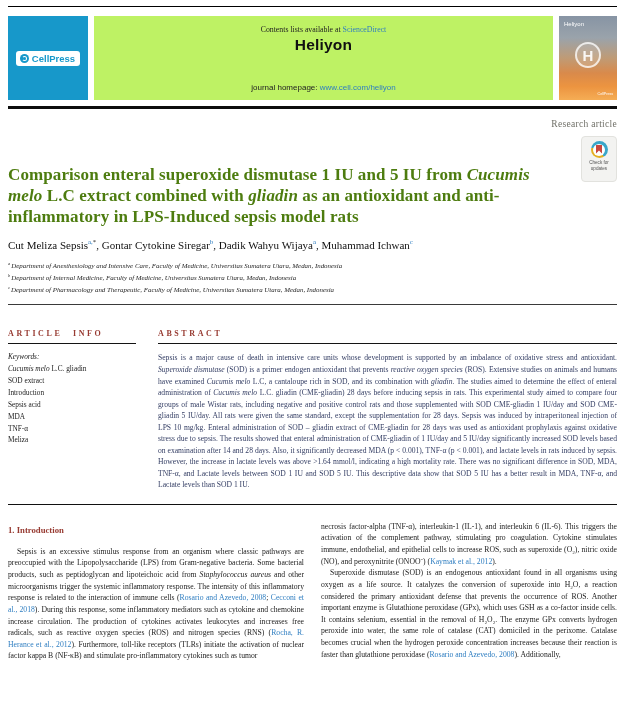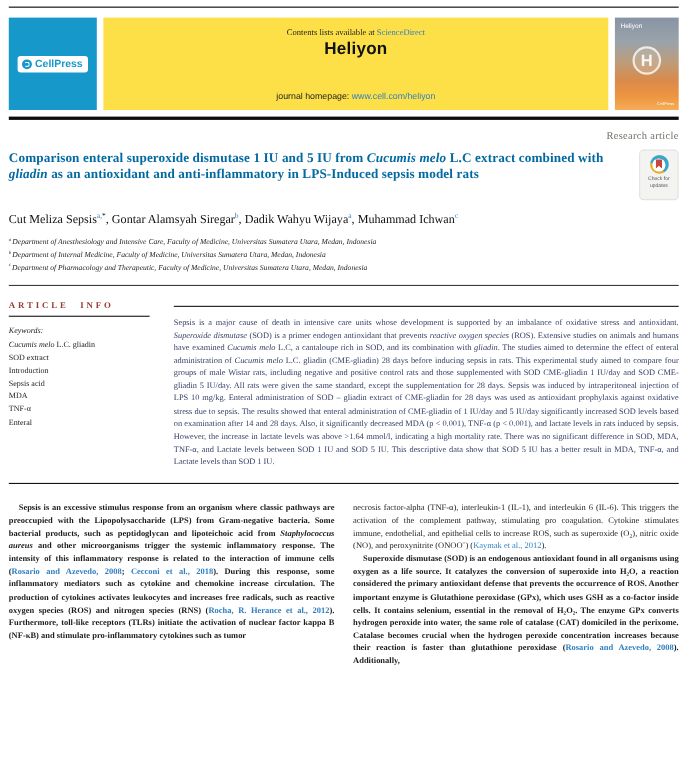--- a/index.html
+++ b/index.html
@@ -22,69 +22,69 @@
   .rule-mid{border-top:1px solid #3a3a3a;}
 
   
   .top-rule{margin:2px 0 9px;}
   .header{display:flex;gap:6px;height:84px;}
   .cp-logo{width:80px;background:var(--cpblue);display:flex;align-items:center;justify-content:center;}
   .cp-box{background:#fff;border-radius:3px;padding:2px 5px 2px 4px;display:flex;align-items:center;gap:3px;
           color:var(--cpblue);font-family:"Liberation Sans",sans-serif;font-weight:700;font-size:9.5px;}
   .cp-mark{width:9px;height:9px;border-radius:50%;background:var(--cpblue);position:relative;flex:0 0 auto;}
   .cp-mark::after{content:"";position:absolute;inset:2px;border-radius:50%;border:1.5px solid #fff;border-left-color:transparent;}
-  .head-mid{flex:1;background:#fde047;display:flex;flex-direction:column;align-items:center;justify-content:space-between;padding:9px 4px 8px;}
+  .head-mid{flex:1;background:#bef264;display:flex;flex-direction:column;align-items:center;justify-content:space-between;padding:9px 4px 8px;}
   .contents-line{font-size:7.8px;color:#222;}
   .contents-line .lnk{color:var(--link);}
   .journal-name{font-family:"Liberation Sans",sans-serif;font-weight:700;font-size:15.5px;color:#111;letter-spacing:.2px;}
   .homepage-line{font-family:"Liberation Sans",sans-serif;font-size:8px;color:#222;margin-top:27px;}
   .homepage-line .lnk{color:var(--link);}
   .cover{width:58px;position:relative;background:linear-gradient(180deg,#8794a4 0%,#9aa3ab 26%,#bf9b76 50%,#d98a4b 68%,#ec9440 84%,#f5ad55 100%);}
   .cover-title{position:absolute;top:5px;left:5px;color:#fff;font-family:"Liberation Sans",sans-serif;font-size:6px;}
   .cover-circle{position:absolute;top:26px;left:50%;transform:translateX(-50%);width:26px;height:26px;border-radius:50%;
                 border:2px solid rgba(255,255,255,.75);background:rgba(255,255,255,.14);
                 display:flex;align-items:center;justify-content:center;}
   .cover-circle span{color:rgba(255,255,255,.9);font-family:"Liberation Sans",sans-serif;font-weight:700;font-size:15px;}
   .cover-brand{position:absolute;bottom:4px;right:4px;color:#fff;font-family:"Liberation Sans",sans-serif;font-size:3.6px;}
   .thick-rule{margin-top:6px;}
 
   
   .type-label{margin:10px 0 7px;font-size:9.5px;color:#6f6f67;letter-spacing:.3px;text-align:right;}
   .title-row{display:flex;gap:14px;align-items:flex-start;}
-  .title{flex:1;font-size:12px;line-height:1.24;color:#0369a1;letter-spacing:.1px;}
+  .title{flex:1;font-size:17px;line-height:1.24;color:#4d7c0f;letter-spacing:.1px;margin-top:28px;}
   .badge{width:36px;min-height:46px;background:#f3f3f1;border:1px solid #e2e2de;border-radius:4px;
          display:flex;flex-direction:column;align-items:center;padding:4px 2px 3px;cursor:pointer;}
   .badge-ring{width:17px;height:17px;border-radius:50%;
               background:conic-gradient(from 150deg,#e3af23 0 130deg,#39a6c9 130deg 360deg);
               display:flex;align-items:center;justify-content:center;margin-bottom:2px;}
   .badge-ring-in{width:12px;height:12px;border-radius:50%;background:#fff;display:flex;align-items:flex-start;justify-content:center;}
   .badge-book{width:6px;height:9px;background:#c9463d;clip-path:polygon(0 0,100% 0,100% 100%,50% 68%,0 100%);margin-top:1px;}
   .badge-text{font-family:"Liberation Sans",sans-serif;font-size:4.6px;color:#555;text-align:center;line-height:1.3;}
 
   .authors{font-size:11px;margin:12px 0 9px;color:#111;}
   .affils{font-size:6.9px;font-style:italic;line-height:1.7;color:#1e1e1e;}
   .mid-rule{margin:9px 0 0;}
 
   
-  .info-row{display:flex;gap:22px;margin-top:13px;}
+  .info-row{display:flex;gap:22px;margin-top:24px;}
   .info-col{width:128px;flex:0 0 auto;}
   .abs-col{flex:1;}
   .sec-head{font-size:8px;font-weight:700;letter-spacing:2.6px;word-spacing:6px;color:var(--headred);}
   .head-rule{border-top:1.5px solid #141414;margin:5px 0 8px;}
   .kw-label{font-style:italic;font-size:7.3px;margin-bottom:2px;}
   .kw{font-size:7.3px;line-height:1.62;}
   .abstract{font-size:7.6px;line-height:1.52;text-align:justify;color:var(--absink);}
   .full-rule{margin:13px 0 0;border-top:1.5px solid #111;}
 
   
   .body-cols{display:flex;gap:17px;margin-top:16px;}
   .col{flex:1;min-width:0;}
   .body-sec-head{font-size:8.7px;font-weight:700;color:var(--headred);margin:4px 0 11px;}
   .para{font-size:7.7px;line-height:1.51;text-align:justify;color:#1b1b1b;}
-  .indent{text-indent:9px;font-weight:bold;}
+  .indent{text-indent:9px;}
 
   
   .rt-i{font-style:italic;}
   .rt-a{color:var(--link);cursor:pointer;margin-top:27px;}
   .rt-sup{vertical-align:super;font-size:62%;line-height:0;}
   .rt-sup-a{vertical-align:super;font-size:62%;line-height:0;color:var(--link);}
 </style>
 </head>
 <body>
 
@@ -124,52 +124,54 @@
   <div class="badge">
     <div class="badge-ring">
       <div class="badge-ring-in">
           <div class="badge-book"></div>
         </div>
     </div>
     <div class="badge-text">Check for updates</div>
   </div>
 </div>
 
-<div class="authors"><span>Cut Meliza Sepsis</span><span class="rt-sup-a">a,</span><span class="rt-sup">*</span><span>, Gontar Alamsyah Siregar</span><span class="rt-sup-a">b</span><span>, Dadik Wahyu Wijaya</span><span class="rt-sup-a">a</span><span>, Muhammad Ichwan</span><span class="rt-sup-a">c</span></div>
+<div class="authors"><span>Cut Meliza Sepsis</span><span class="rt-sup-a">a,</span><span class="rt-sup">*</span><span>, Gontar Cytokine Siregar</span><span class="rt-sup-a">b</span><span>, Dadik Wahyu Wijaya</span><span class="rt-sup-a">a</span><span>, Muhammad Ichwan</span><span class="rt-sup-a">c</span></div>
 
 <div class="affils">
   <div><span class="rt-sup">a </span><span>Department of Anesthesiology and Intensive Care, Faculty of Medicine, Universitas Sumatera Utara, Medan, Indonesia</span></div>
   <div><span class="rt-sup">b </span><span>Department of Internal Medicine, Faculty of Medicine, Universitas Sumatera Utara, Medan, Indonesia</span></div>
   <div><span class="rt-sup">c </span><span>Department of Pharmacology and Therapeutic, Faculty of Medicine, Universitas Sumatera Utara, Medan, Indonesia</span></div>
 </div>
 
 <div class="mid-rule rule-mid"></div>
 
 <div class="info-row">
   <div class="info-col">
     <div class="sec-head">ARTICLE INFO</div>
     <div class="head-rule"></div>
     <div class="kw-label">Keywords:</div>
     <div class="kw"><span class="rt-i">Cucumis melo</span><span> L.C. gliadin</span></div>
     <div class="kw"><span>SOD extract</span></div>
     <div class="kw"><span>Introduction</span></div>
     <div class="kw"><span>Sepsis acid</span></div>
     <div class="kw"><span>MDA</span></div>
     <div class="kw"><span>TNF-α</span></div>
-    <div class="kw"><span>Enteral</span></div>
+    <div class="kw"><span>Meliza</span></div>
   </div>
   <div class="abs-col">
+    <div class="sec-head">ABSTRACT</div>
     <div class="head-rule"></div>
     <p class="abstract"><span>Sepsis is a major cause of death in intensive care units whose development is supported by an imbalance of oxidative stress and antioxidant. </span><span class="rt-i">Superoxide dismutase</span><span> (SOD) is a primer endogen antioxidant that prevents </span><span class="rt-i">reactive oxygen species</span><span> (ROS). Extensive studies on animals and humans have examined </span><span class="rt-i">Cucumis melo</span><span> L.C, a cantaloupe rich in SOD, and its combination with </span><span class="rt-i">gliadin</span><span>. The studies aimed to determine the effect of enteral administration of </span><span class="rt-i">Cucumis melo</span><span> L.C. gliadin (CME-gliadin) 28 days before inducing sepsis in rats. This experimental study aimed to compare four groups of male Wistar rats, including negative and positive control rats and those supplemented with SOD CME-gliadin 1 IU/day and SOD CME-gliadin 5 IU/day. All rats were given the same standard, except the supplementation for 28 days. Sepsis was induced by intraperitoneal injection of LPS 10 mg/kg. Enteral administration of SOD – gliadin extract of CME-gliadin for 28 days was used as antioxidant prophylaxis against oxidative stress due to sepsis. The results showed that enteral administration of CME-gliadin of 1 IU/day and 5 IU/day significantly increased SOD levels based on examination after 14 and 28 days. Also, it significantly decreased MDA (p &lt; 0.001), TNF-α (p &lt; 0.001), and lactate levels in rats induced by sepsis. However, the increase in lactate levels was above &gt;1.64 mmol/l, indicating a high mortality rate. There was no significant difference in SOD, MDA, TNF-α, and Lactate levels between SOD 1 IU and SOD 5 IU. This descriptive data show that SOD 5 IU has a better result in MDA, TNF-α, and Lactate levels than SOD 1 IU.</span></p>
   </div>
 </div>
 
 <div class="full-rule"></div>
 
 <div class="body-cols">
   <div class="col">
+    <div class="body-sec-head">1. Introduction</div>
     <p class="para indent"><span>Sepsis is an excessive stimulus response from an organism where classic pathways are preoccupied with the Lipopolysaccharide (LPS) from Gram-negative bacteria. Some bacterial products, such as peptidoglycan and lipoteichoic acid from </span><span class="rt-i">Staphylococcus aureus</span><span> and other microorganisms trigger the systemic inflammatory response. The intensity of this inflammatory response is related to the interaction of immune cells (</span><span class="rt-a">Rosario and Azevedo, 2008</span><span>; </span><span class="rt-a">Cecconi et al., 2018</span><span>). During this response, some inflammatory mediators such as cytokine and chemokine increase circulation. The production of cytokines activates leukocytes and increases free radicals, such as reactive oxygen species (ROS) and nitrogen species (RNS) (</span><span class="rt-a">Rocha, R. Herance et al., 2012</span><span>). Furthermore, toll-like receptors (TLRs) initiate the activation of nuclear factor kappa B (NF-κB) and stimulate pro-inflammatory cytokines such as tumor</span></p>
   </div>
   <div class="col">
     <p class="para"><span>necrosis factor-alpha (TNF-α), interleukin-1 (IL-1), and interleukin 6 (IL-6). This triggers the activation of the complement pathway, stimulating pro coagulation. Cytokine stimulates immune, endothelial, and epithelial cells to increase ROS, such as superoxide (O₂), nitric oxide (NO), and peroxynitrite (ONOO⁻) (</span><span class="rt-a">Kaymak et al., 2012</span><span>).</span></p>
     <p class="para indent"><span>Superoxide dismutase (SOD) is an endogenous antioxidant found in all organisms using oxygen as a life source. It catalyzes the conversion of superoxide into H₂O, a reaction considered the primary antioxidant defense that prevents the occurrence of ROS. Another important enzyme is Glutathione peroxidase (GPx), which uses GSH as a co-factor inside cells. It contains selenium, essential in the removal of H₂O₂. The enzyme GPx converts hydrogen peroxide into water, the same role of catalase (CAT) domiciled in the perixome. Catalase becomes crucial when the hydrogen peroxide concentration increases because their reaction is faster than glutathione peroxidase (</span><span class="rt-a">Rosario and Azevedo, 2008</span><span>). Additionally,</span></p>
   </div>
 </div>
 
 </body></html>

